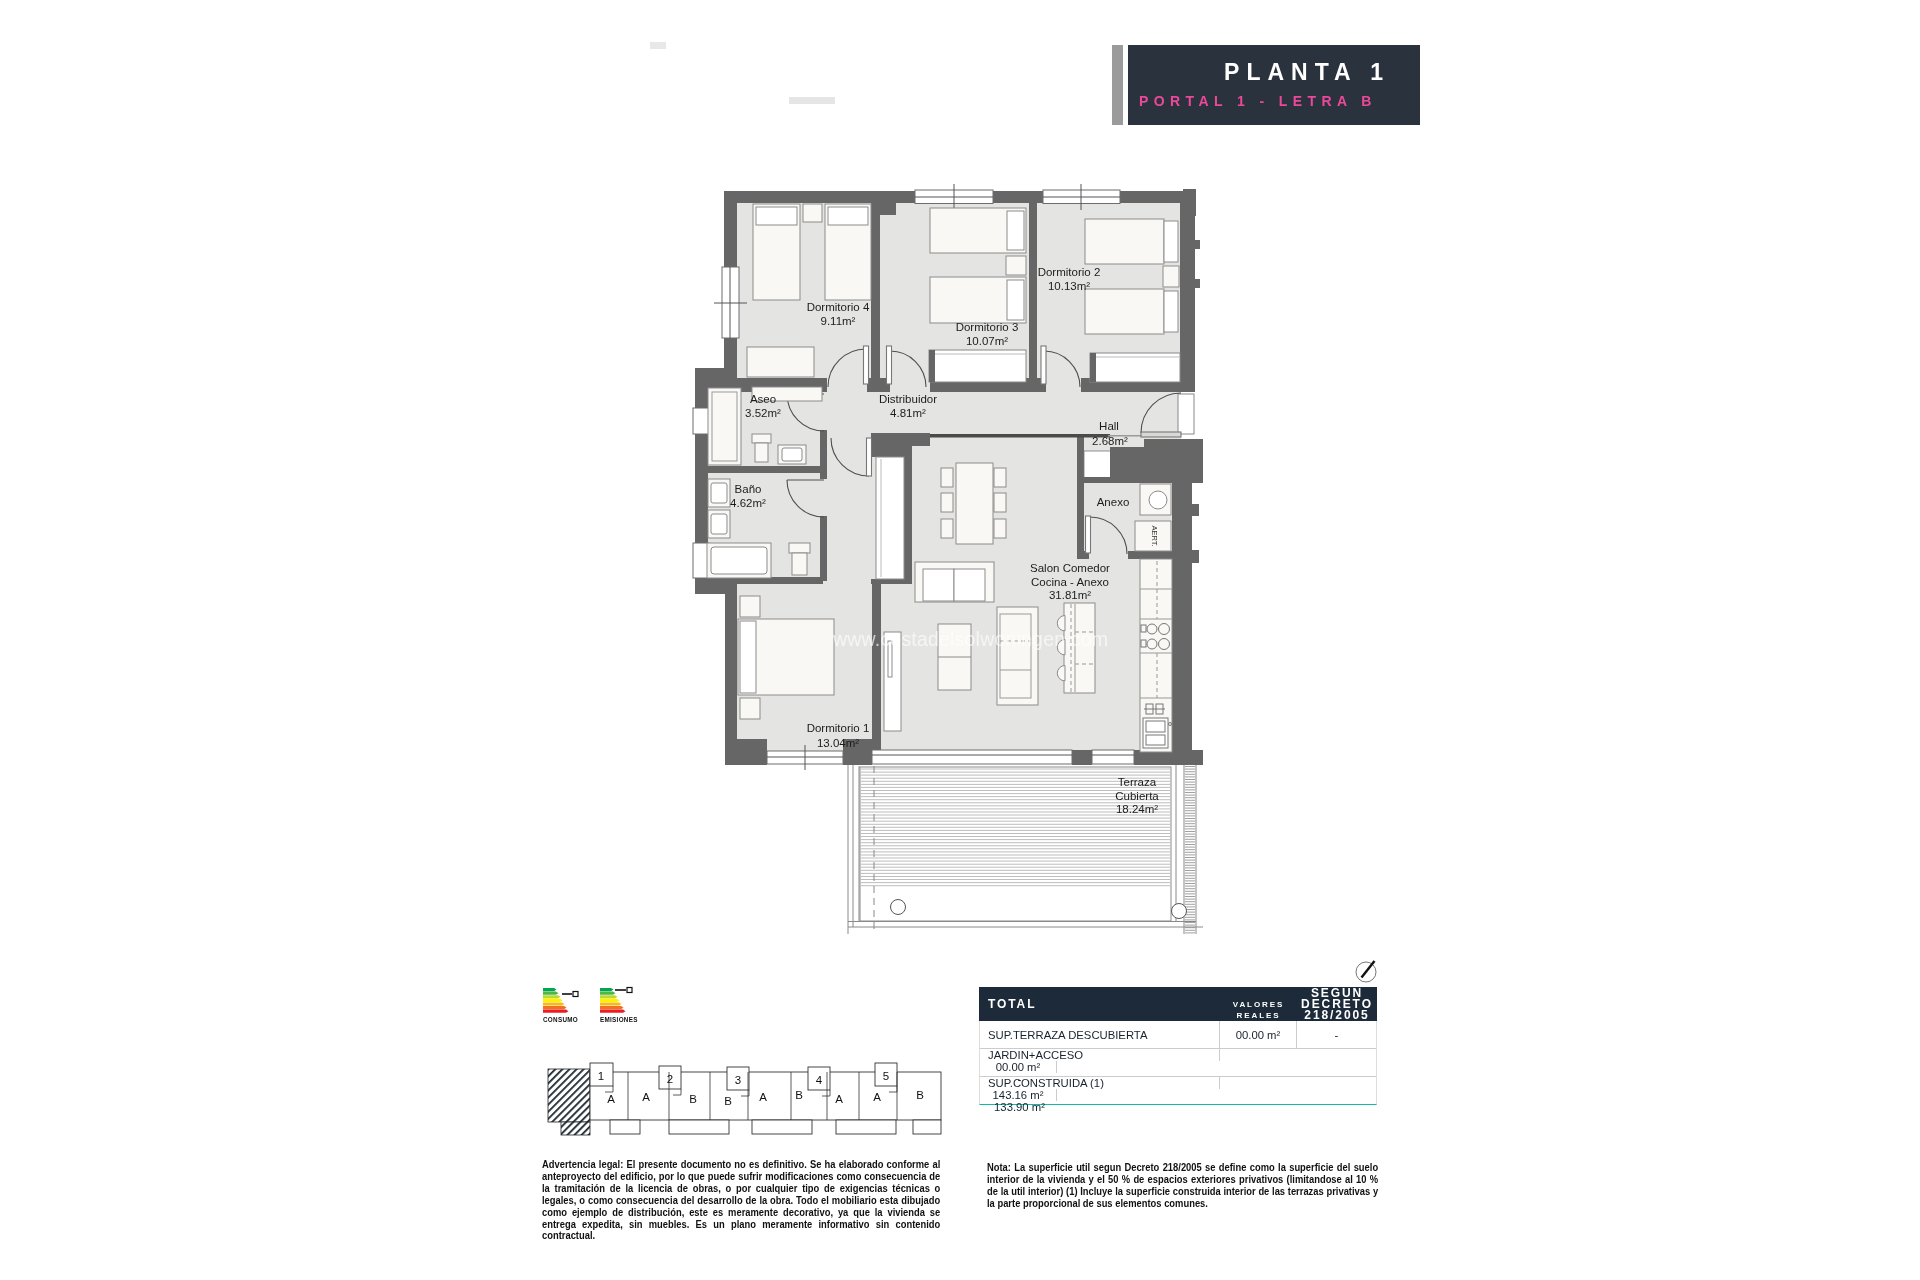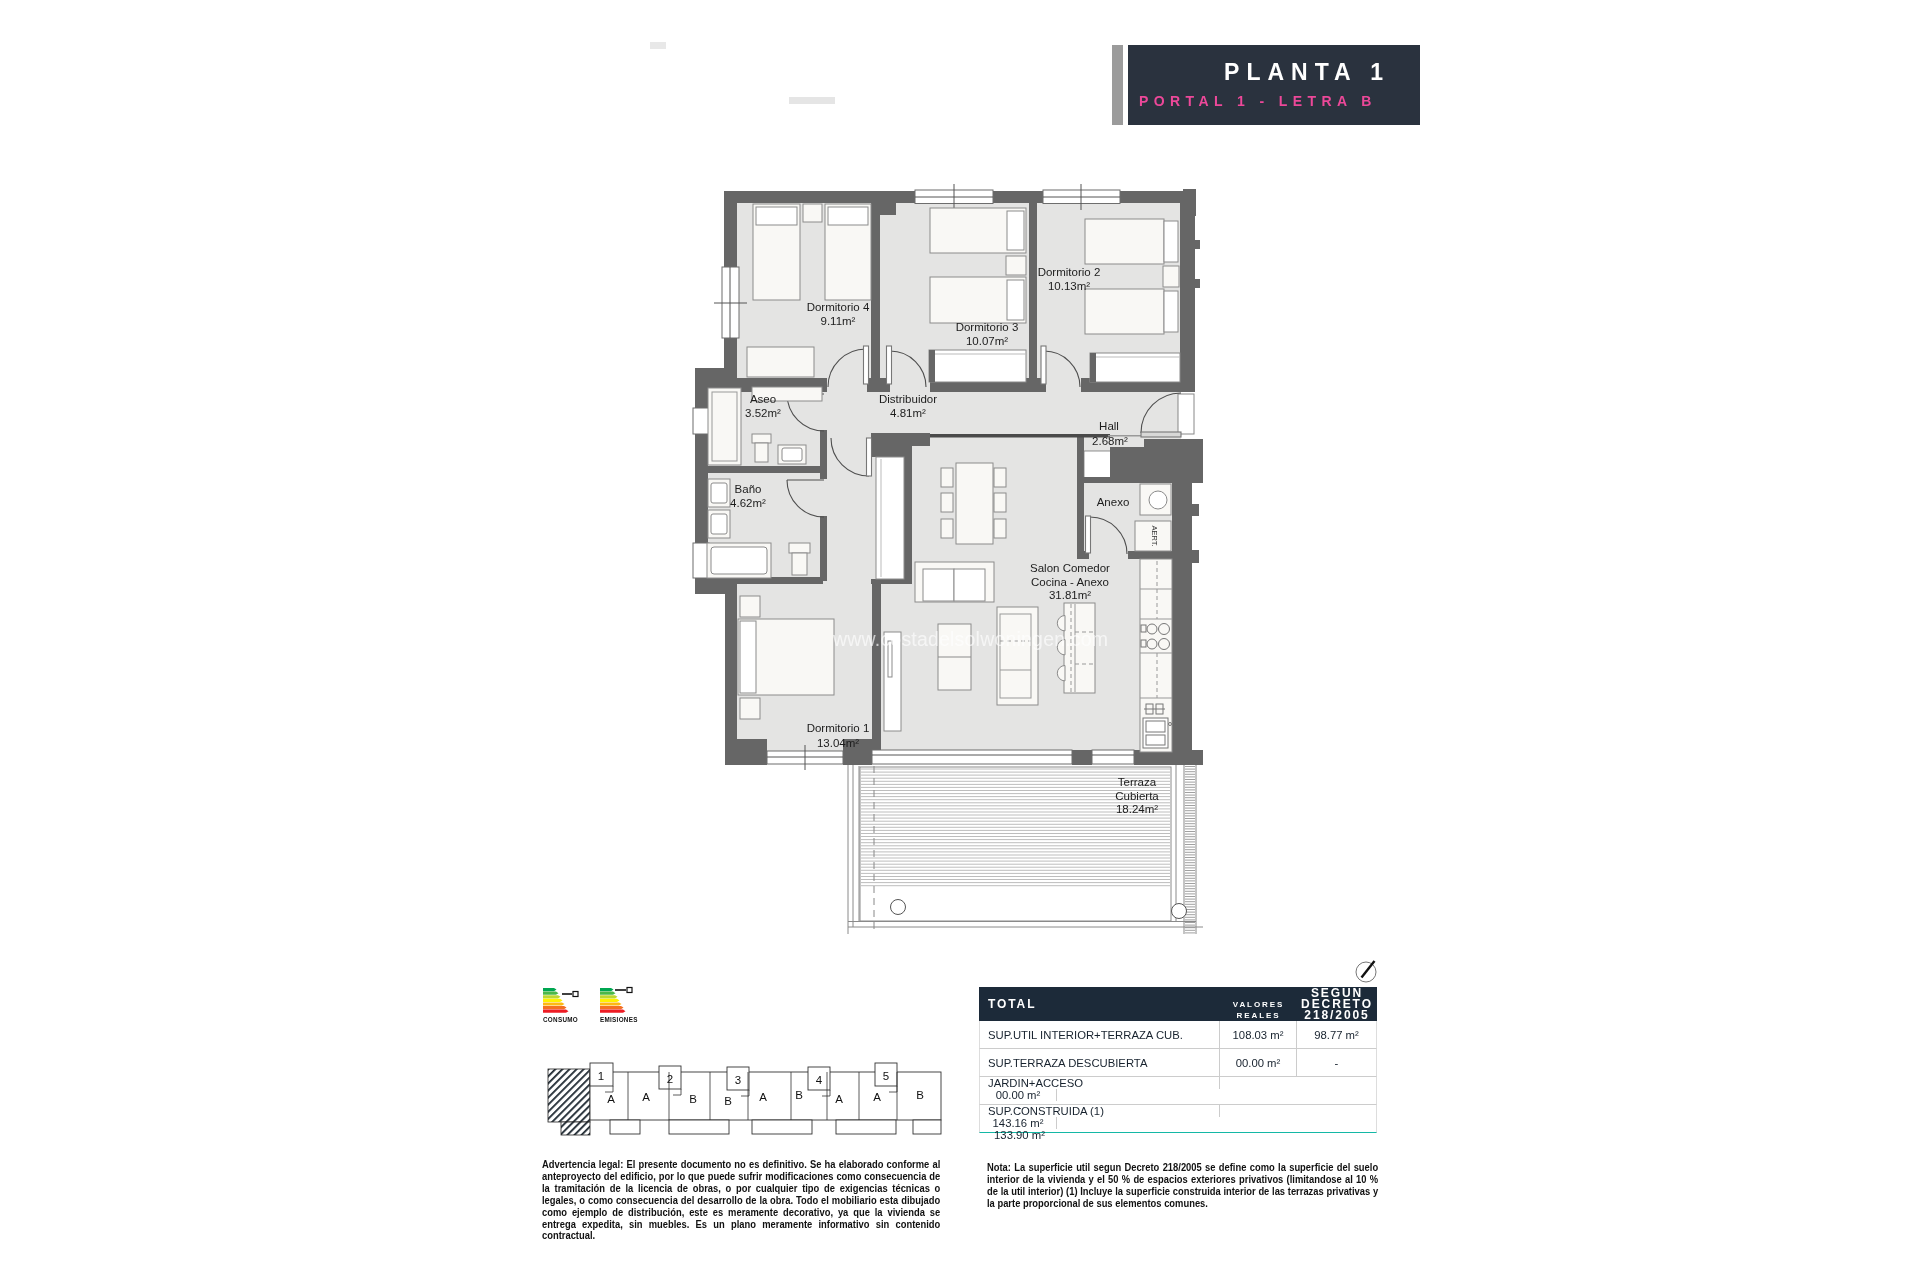--- a/index.html
+++ b/index.html
@@ -647,25 +647,20 @@
           <span>VALORES</span>
           <span>REALES</span>
         </div>
     <div style="width:80px;display:flex;flex-direction:column;align-items:center;justify-content:center;font-size:12px;letter-spacing:1.9px;font-weight:bold;line-height:11px;">
           <span>SEGÚN</span>
           <span>DECRETO</span>
           <span>218/2005</span>
         </div>
   </div>
 
-  <div style="display:flex;height:28px;border-bottom:1px solid #ccc;border-left:1px solid #ddd;border-right:1px solid #ddd;color:#17222e;font-size:11.3px;">
-    <div style="width:240px;display:flex;align-items:center;padding-left:8px;border-right:1px solid #ccc;">SUP.UTIL INTERIOR+TERRAZA CUB.</div>
-    <div style="width:77px;display:flex;align-items:center;justify-content:center;border-right:1px solid #ccc;">108.03 m²</div>
-    <div style="width:79px;display:flex;align-items:center;justify-content:center;">98.77 m²</div>
-  </div>
 
   <div style="display:flex;height:28px;border-bottom:1px solid #ccc;border-left:1px solid #ddd;border-right:1px solid #ddd;color:#17222e;font-size:11.3px;">
     <div style="width:240px;display:flex;align-items:center;padding-left:8px;border-right:1px solid #ccc;">SUP.TERRAZA DESCUBIERTA</div>
     <div style="width:77px;display:flex;align-items:center;justify-content:center;border-right:1px solid #ccc;">00.00 m²</div>
     <div style="width:79px;display:flex;align-items:center;justify-content:center;">-</div>
   </div>
 
   <div style="display:flex;height:28px;border-bottom:1px solid #ccc;border-left:1px solid #ddd;border-right:1px solid #ddd;color:#17222e;font-size:11.3px;flex-direction:column;">
     <div style="width:240px;display:flex;align-items:center;padding-left:8px;border-right:1px solid #ccc;">JARDIN+ACCESO</div>
     <div style="width:77px;display:flex;align-items:center;justify-content:center;border-right:1px solid #ccc;">00.00 m²</div>

